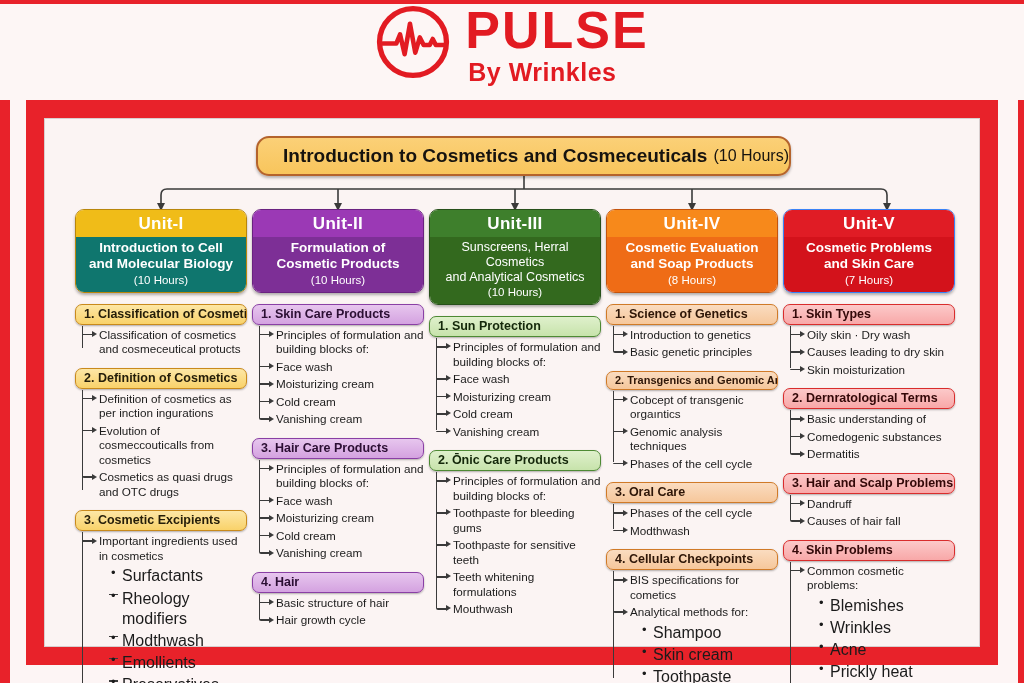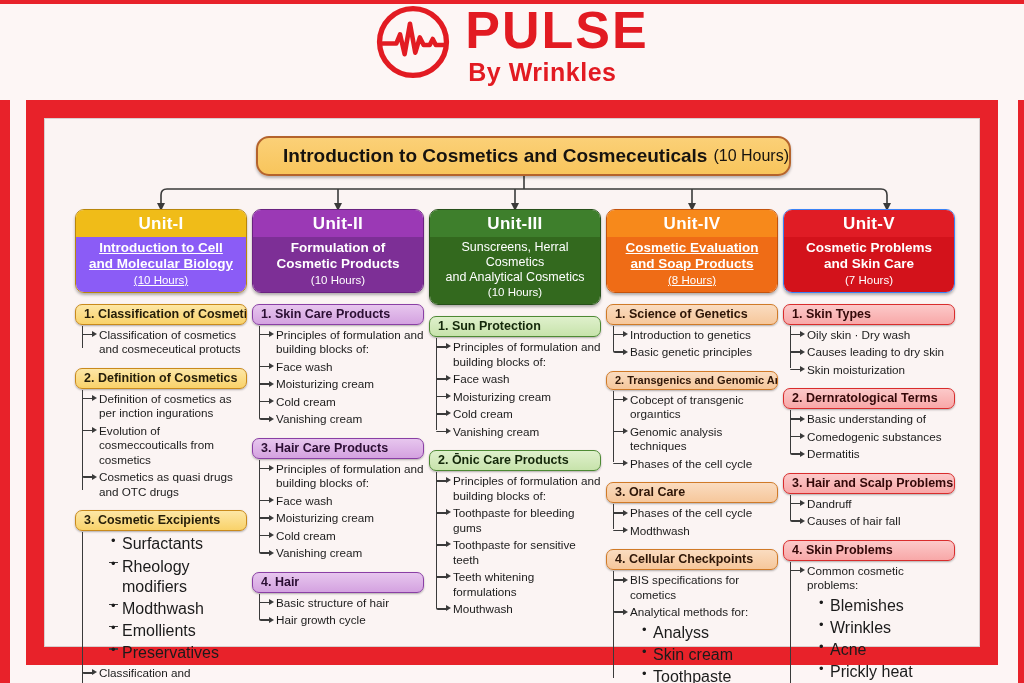--- a/index.html
+++ b/index.html
@@ -74,24 +74,24 @@
     box-shadow:0 2px 3px rgba(0,0,0,.3);
     text-align:center; color:#fff;
   }
   .unit-top { padding:4px 2px 3px; font-size:17px; font-weight:bold; letter-spacing:.3px; }
   .unit-body { padding:3px 5px 6px; }
   .unit-name { font-size:13.5px; font-weight:bold; line-height:1.18; }
   .unit-name .thin { font-weight:normal; font-size:12.5px; }
   .unit-hours { font-size:11.5px; font-weight:normal; margin-top:2px; }
 
   
-  .u0 .unit-top{background:#f0bc18;} .u0 .unit-body{background:#8b5cf6;text-decoration:underline;} .u0{border:1px solid #b8860b;}
+  .u0 .unit-top{background:#f0bc18;} .u0 .unit-body{background:#0f766e;} .u0{border:1px solid #b8860b;}
   .u1 .unit-top{background:#9b39b5;} .u1 .unit-body{background:#7d2f96;} .u1{border:1px solid #6a2280;}
   .u2 .unit-top{background:#3e7f2c;} .u2 .unit-body{background:#33691e;} .u2{border:1px solid #27501a;}
-  .u3 .unit-top{background:#f7891b;} .u3 .unit-body{background:#ef6c16;text-decoration:underline;} .u3{border:1px solid #c4530c;}
+  .u3 .unit-top{background:#f7891b;} .u3 .unit-body{background:#ef6c16;} .u3{border:1px solid #c4530c;}
   .u4 .unit-top{background:#e01c25;} .u4 .unit-body{background:#d3121b;} .u4{border:1px solid #3b82f6;}
 
   
   .section { position:relative; margin-top:11px; }
   .pill {
     border-radius:7px; padding:2px 6px 3px 8px;
     font-size:12.5px; font-weight:bold;
     box-shadow:0 1px 2px rgba(0,0,0,.3);
     white-space:nowrap; overflow:hidden;
   }
@@ -208,20 +208,21 @@
           <div class="items">
             <div class="item">Definition of cosmetics as per inction ingurations</div>
             <div class="item">Evolution of cosmeccouticalls from cosmetics</div>
             <div class="item last">Cosmetics as quasi drugs and OTC drugs</div>
           </div>
         </div>
 
         <div class="section">
           <div class="pill p0">3. Cosmetic Excipients</div>
           <div class="items">
+            <div class="item">Important ingredients used in cosmetics</div>
             <div class="subitems">
               <div class="subitem">Surfactants</div>
               <div class="subitem arrowed">Rheology modifiers</div>
               <div class="subitem arrowed">Modthwash</div>
               <div class="subitem arrowed">Emollients</div>
               <div class="subitem arrowed">Preservatives</div>
             </div>
             <div class="item last">Classification and applications of cosmetic excipients</div>
           </div>
         </div>
@@ -341,21 +342,21 @@
             <div class="item last">Modthwash</div>
           </div>
         </div>
 
         <div class="section">
           <div class="pill p3">4. Cellular Checkpoints</div>
           <div class="items">
             <div class="item">BIS specifications for cometics</div>
             <div class="item last">Analytical methods for:</div>
             <div class="subitems">
-              <div class="subitem">Analyss</div>
+              <div class="subitem">Shampoo</div>
               <div class="subitem">Skin cream</div>
               <div class="subitem">Toothpaste</div>
             </div>
           </div>
         </div>
       </div>
 
       <div class="col col-4">
         <div class="unit-card u4">
           <div class="unit-top">Unit-V</div>

